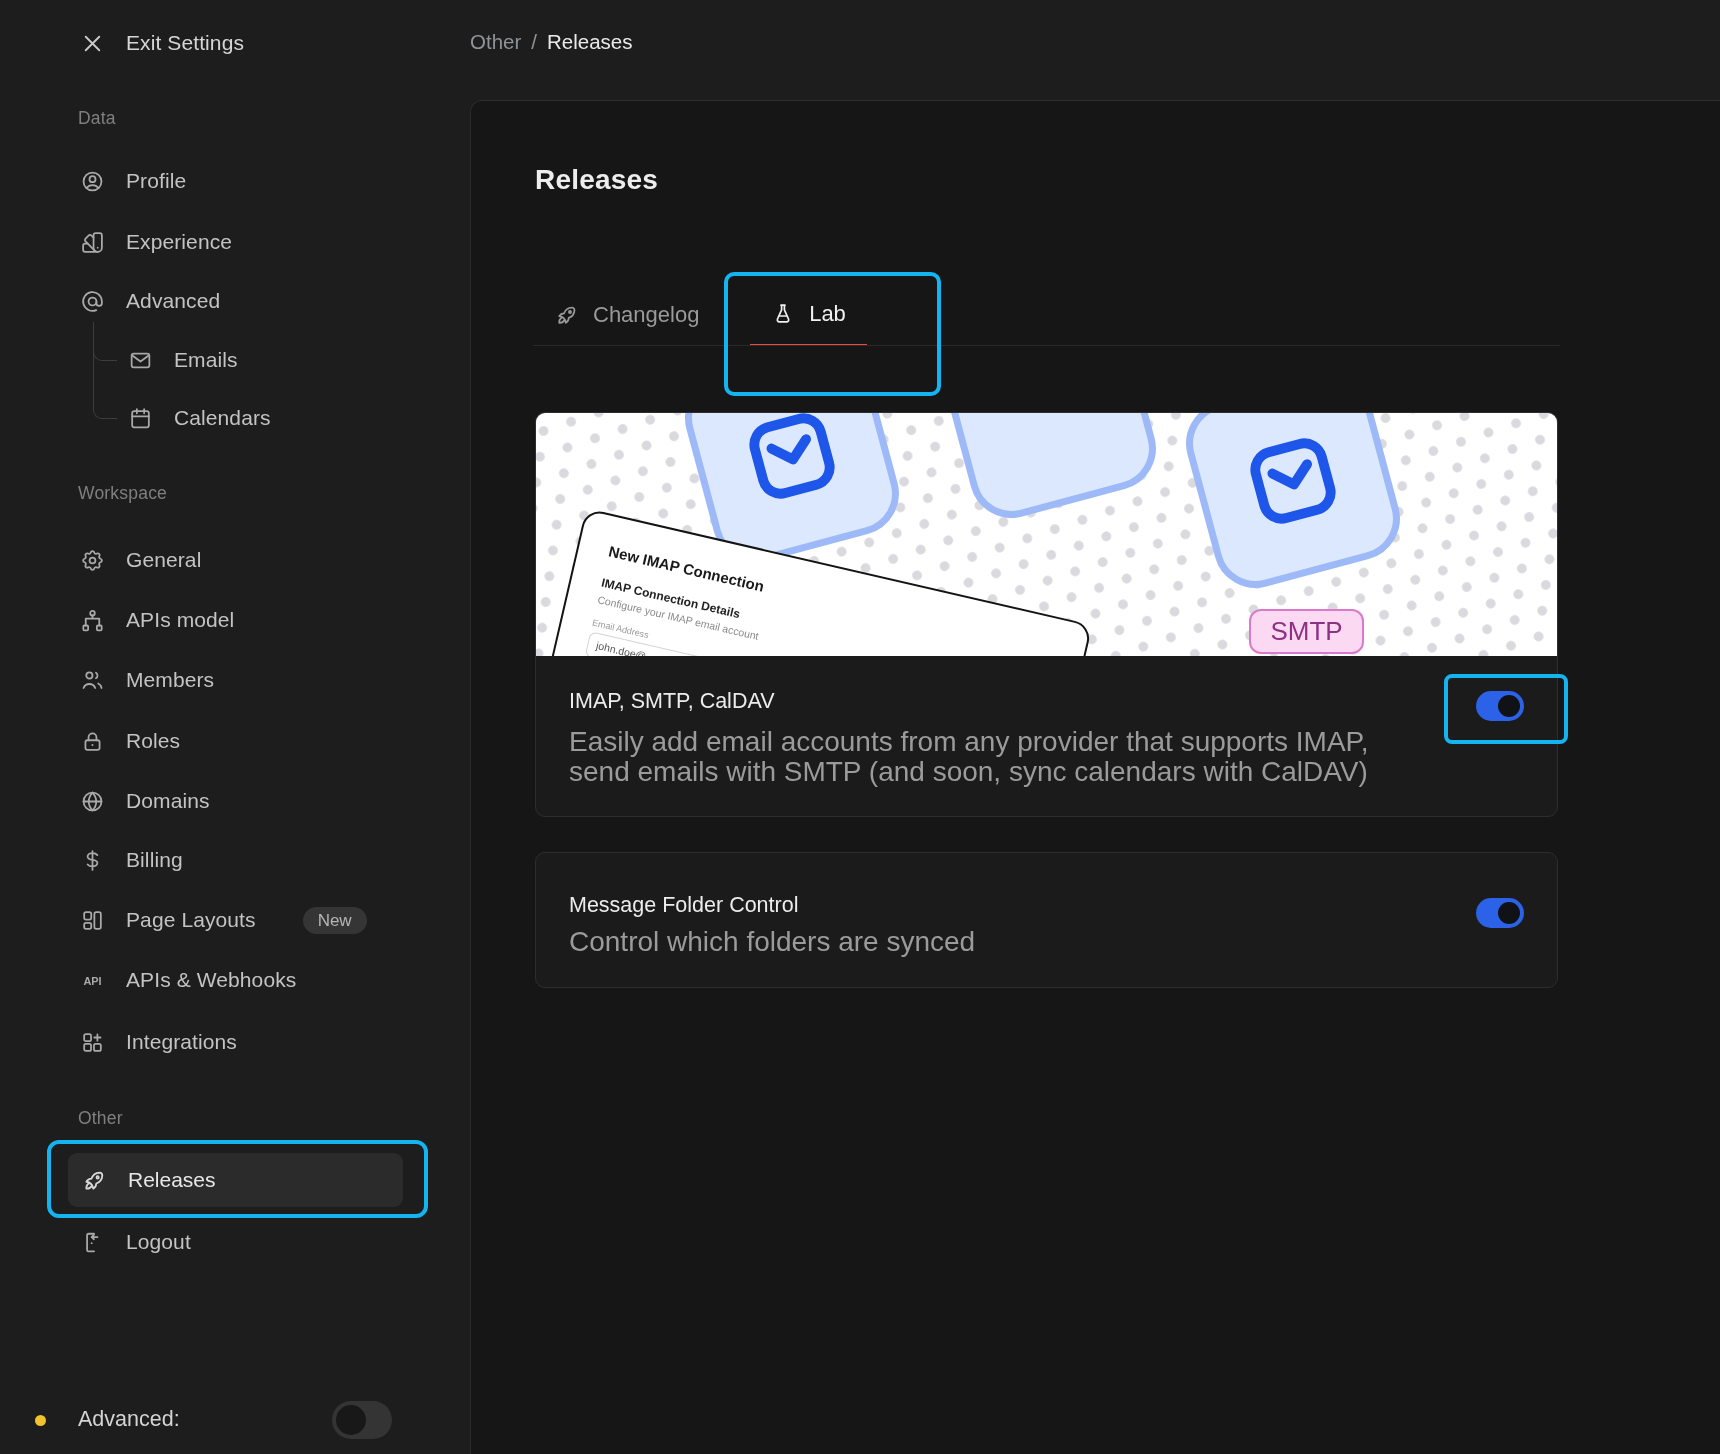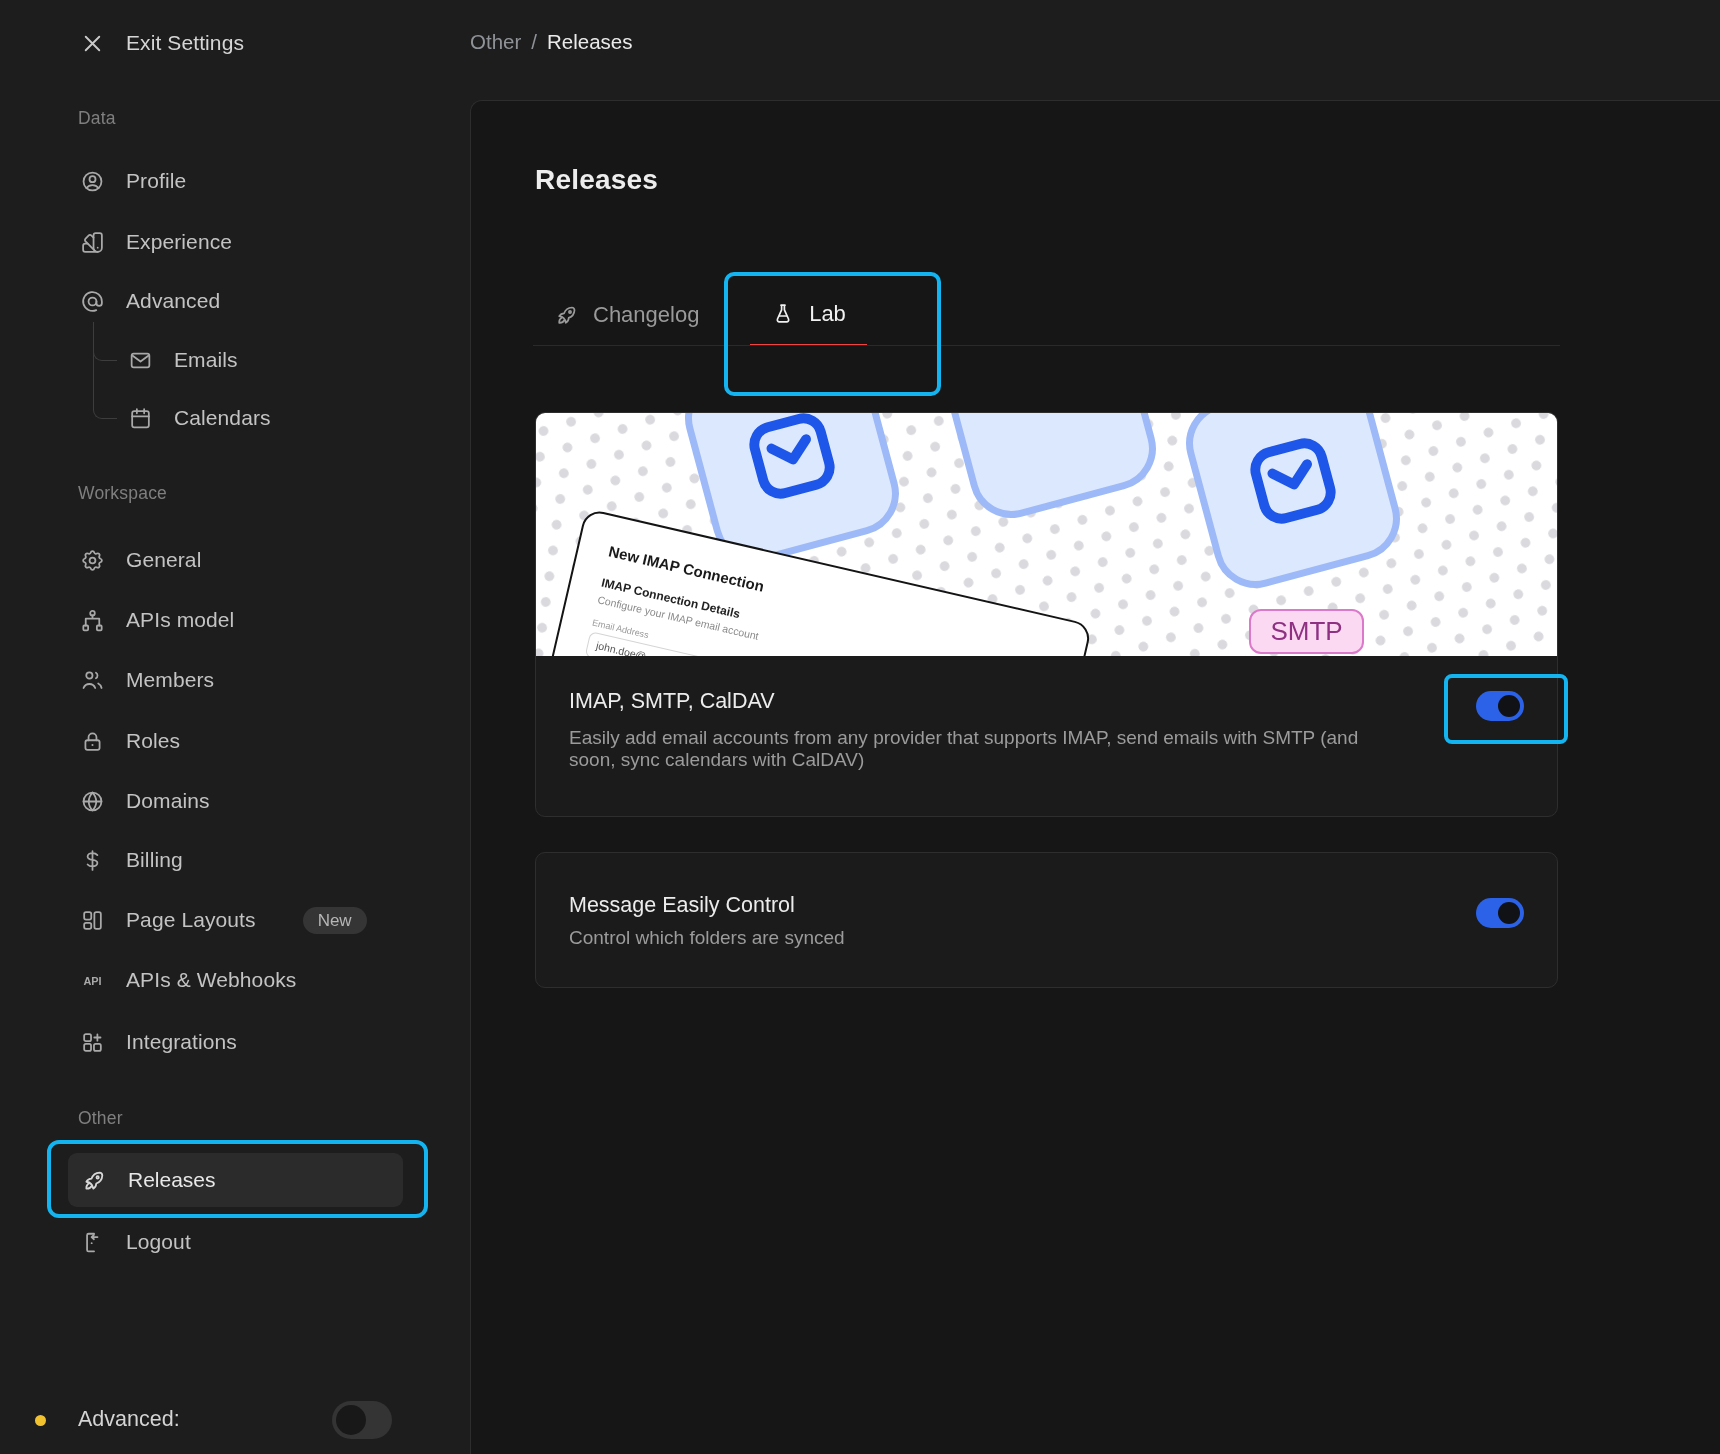--- a/index.html
+++ b/index.html
@@ -51,21 +51,21 @@
   .tab .tic { width:24px; height:24px; }
   .tab.inactive { left:555px; color:#9a9a9a; }
   .tab.active { left:750px; width:117px; justify-content:center; color:#f1f1f1; border-bottom:1px solid #ef4444; }
   .tabs-divider { position:absolute; left:533px; top:345px; width:1027px; height:1px; background:#2a2a2a; }
 
   
   .card { position:absolute; left:535px; width:1023px; background:#1b1b1b; border:1px solid #2e2e2e; border-radius:10px; }
   .card1 { top:412px; height:405px; }
   .card2 { top:852px; height:136px; }
   .feat-title { position:absolute; left:33px; font-size:21.5px; font-weight:500; color:#ececec; }
-  .feat-desc { position:absolute; left:33px; font-size:19px; color:#9b9b9b; line-height:22px; max-width:830px; }
+  .feat-desc { position:absolute; left:33px; font-size:28px; color:#9b9b9b; line-height:30px; max-width:830px; }
 
   
   .illus { position:absolute; left:0; top:0; width:1021px; height:243px; border-radius:9px 9px 0 0; overflow:hidden; background:#ffffff; }
   .illus .dots { position:absolute; inset:-80px; transform:rotate(8deg);
     background-image:radial-gradient(circle,#d9d9de 4.4px,transparent 5.2px),radial-gradient(circle,#d9d9de 4.4px,transparent 5.2px);
     background-size:52px 26px; background-position:0 0,26px 13px; }
   .tile { position:absolute; width:190px; height:190px; border-radius:42px; background:#dce8fd; border:7px solid #9db9f7; transform:rotate(-15deg); display:flex; align-items:center; justify-content:center; }
   .formcard { position:absolute; left:50px; top:95px; width:520px; height:300px; background:#fff; border:2.5px solid #141414; border-radius:18px; transform:rotate(13deg); transform-origin:top left; padding:26px 30px; }
   .fc-title { font-size:15px; font-weight:700; color:#1a1a1a; }
   .fc-sec { font-size:12px; font-weight:700; color:#222; margin-top:17px; }
@@ -341,21 +341,21 @@
 
   <div class="feat-title" style="top:276px">IMAP, SMTP, CalDAV</div>
   <div class="feat-desc" style="top:314px">Easily add email accounts from any provider that supports IMAP, send emails with SMTP (and soon, sync calendars with CalDAV)</div>
   <div class="switch small on" style="left:940px; top:278px;">
     <span class="knob"></span>
   </div>
   <div class="annot" style="left:908px; top:261px; width:124px; height:70px; border-radius:8px;"></div>
 </section>
 
 <section class="card card2">
-  <div class="feat-title" style="top:40px">Message Easily Control</div>
+  <div class="feat-title" style="top:40px">Message Folder Control</div>
   <div class="feat-desc" style="top:74px">Control which folders are synced</div>
   <div class="switch small on" style="left:940px; top:45px;">
     <span class="knob"></span>
   </div>
 </section>
 
 <div class="annot" style="left:47px; top:1140px; width:381px; height:78px; border-radius:12px;"></div>
 <div class="annot" style="left:724px; top:272px; width:217px; height:124px; border-radius:10px;"></div>
 
 </body></html>

